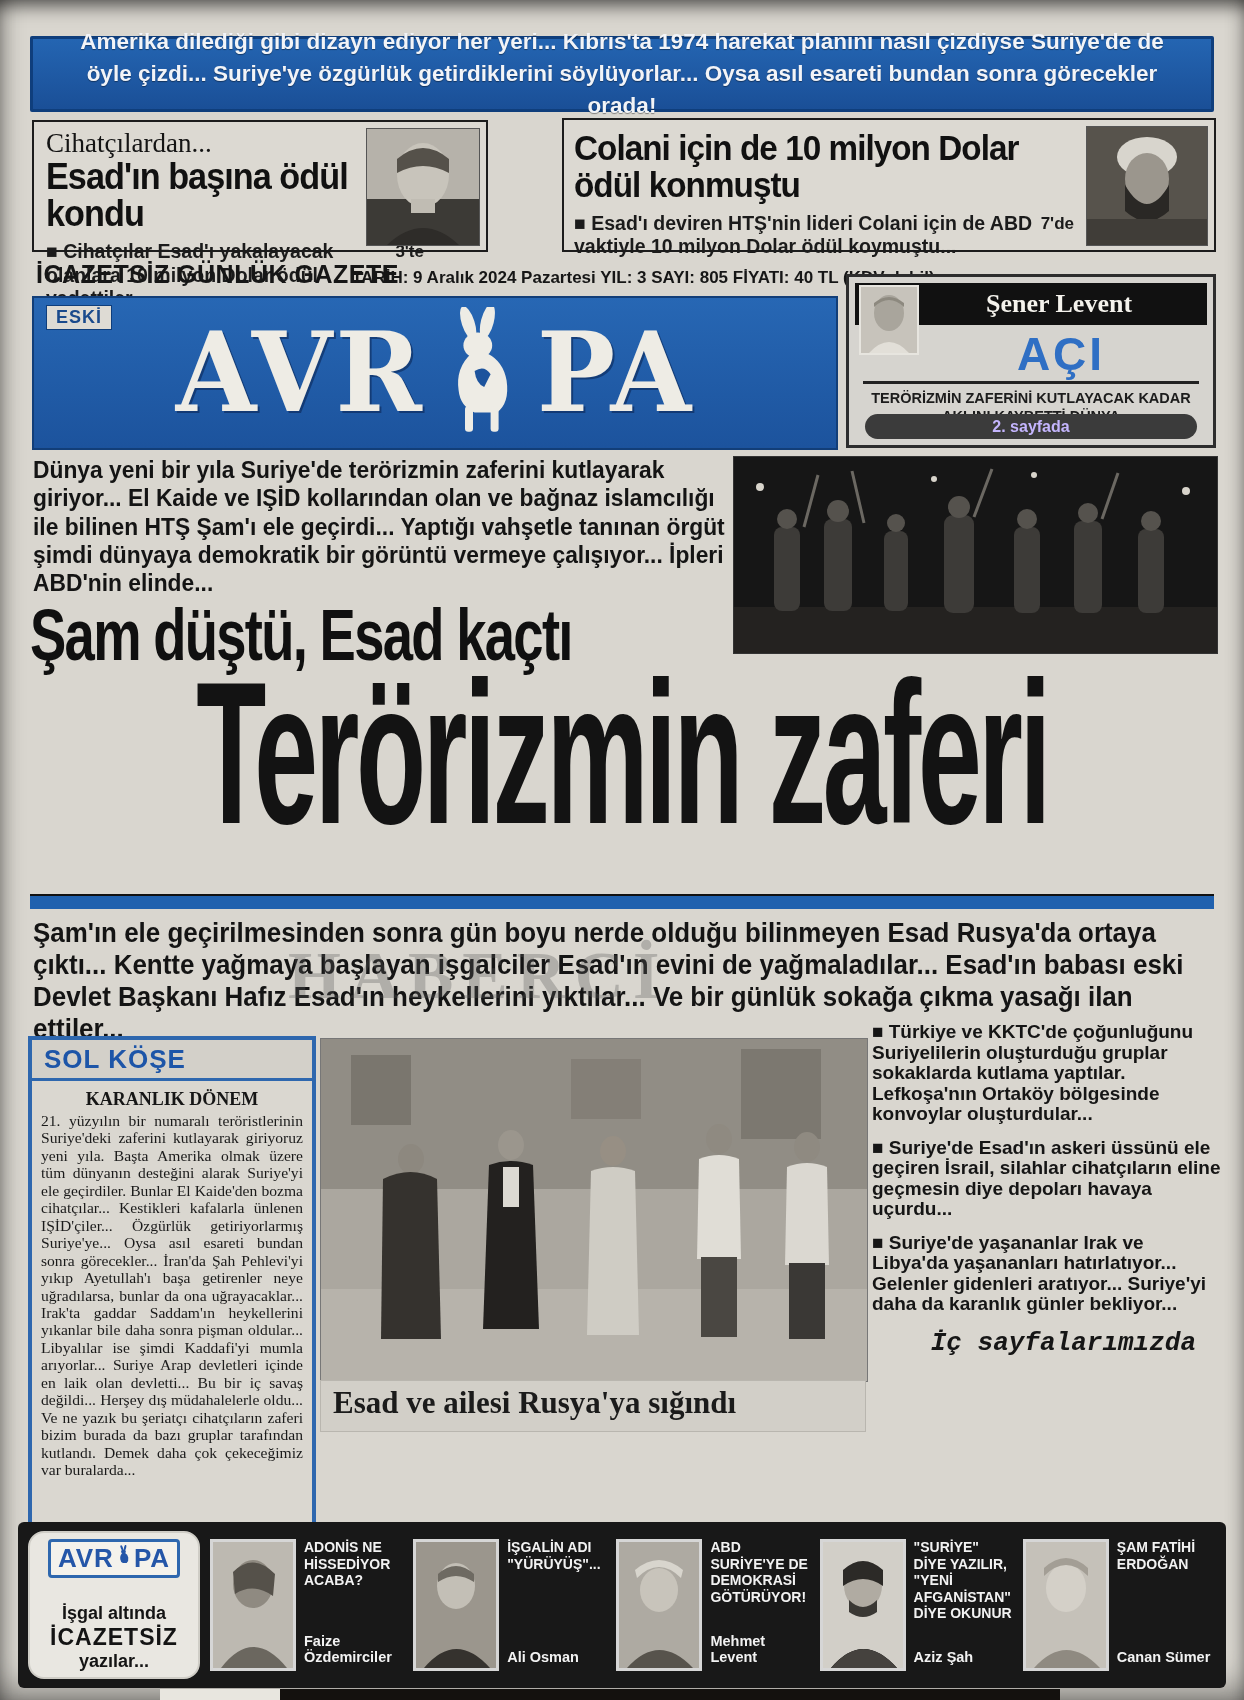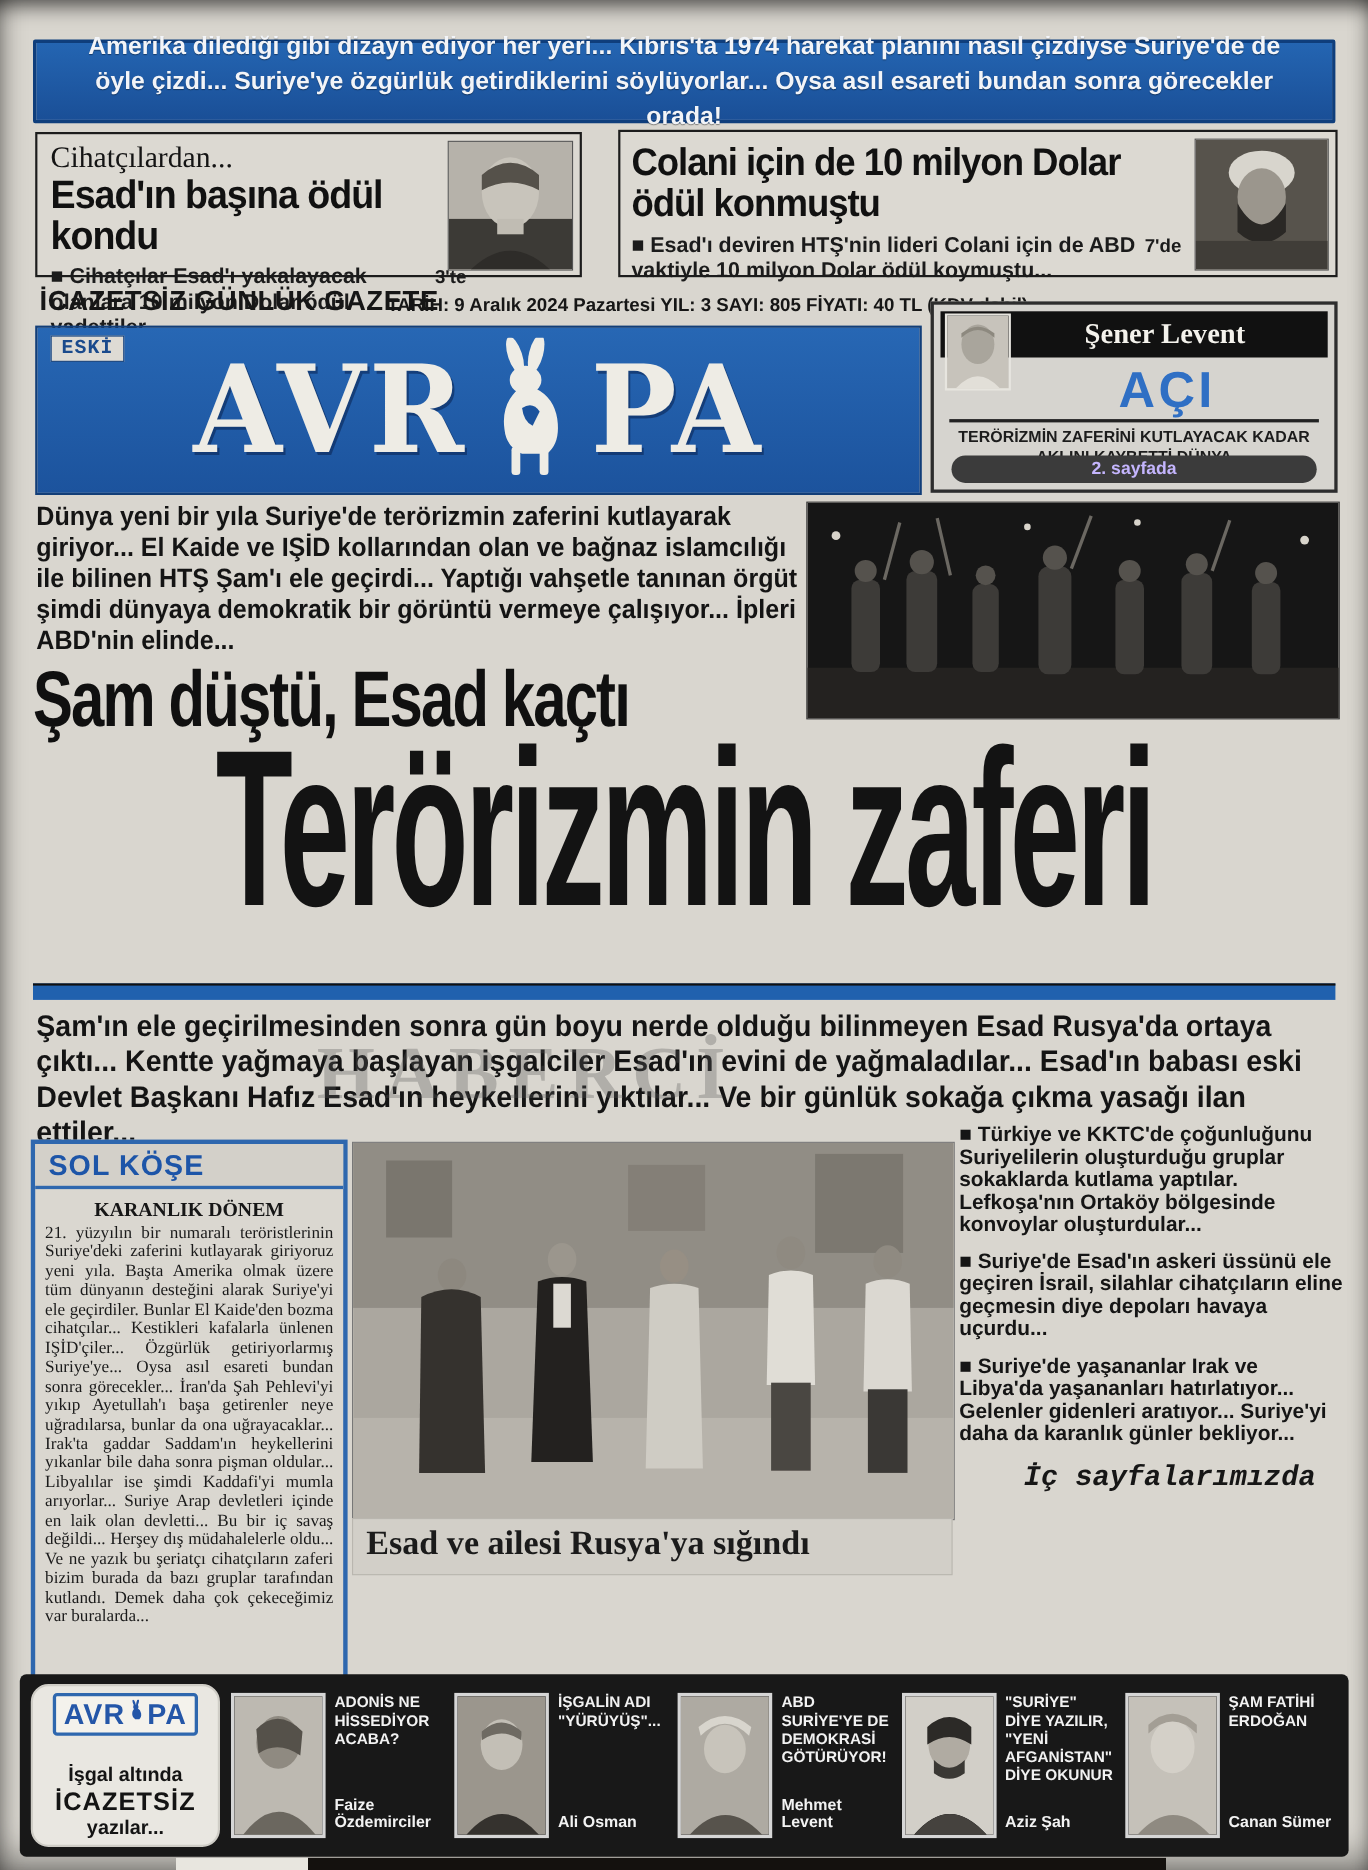--- a/index.html
+++ b/index.html
@@ -37,21 +37,21 @@
     background:linear-gradient(#2767b4,#1c539d);
     border:2px solid #123e78;display:flex;align-items:center;justify-content:center;
   }
   .logo-letters{
     font-family:"DejaVu Serif",serif;font-weight:bold;font-size:104px;color:#eeece5;
     letter-spacing:3px;line-height:1;text-shadow:2px 2px 0 rgba(10,35,80,.55);
     transform:scaleY(1.06);
   }
   .eski{
     position:absolute;left:12px;top:7px;background:#dedbd4;color:#1a4a8c;
-    border:1px solid #0f3e7c;font-family:Liberation Mono, monospace;
+    border:1px solid #0f3e7c;font-family:Liberation Sans, sans-serif;
     font-size:18px;font-weight:bold;padding:1px 9px;letter-spacing:1px;
   }
   
   .aci{left:846px;top:274px;width:370px;height:174px;background:#d6d4cf;
     border:3px solid #2d2d2d;box-sizing:border-box;}
   .aci-bar{position:absolute;left:6px;right:6px;top:6px;height:42px;background:#111;
     display:flex;align-items:center;justify-content:center;}
   .aci-author{font-family:"Liberation Serif",serif;font-weight:bold;font-size:26px;color:#f4f2ec;margin-left:56px;}
   .aci-photo{position:absolute;left:10px;top:8px;width:56px;height:66px;border:2px solid #e7e5df;z-index:3;}
   .aci-name{position:absolute;left:70px;top:54px;right:10px;text-align:center;}
@@ -118,21 +118,21 @@
 </style>
 </head>
 <body>
 
 <div class="page">
 
   <div class="abs top-banner">
     <span>Amerika dilediği gibi dizayn ediyor her yeri... Kıbrıs'ta 1974 harekat planını nasıl çizdiyse Suriye'de de öyle çizdi... Suriye'ye özgürlük getirdiklerini söylüyorlar... Oysa asıl esareti bundan sonra görecekler orada!</span>
   </div>
 
-  <div class="abs teaser" style="left:32px;top:120px;width:497px;height:132px;padding-left:12px;">
+  <div class="abs teaser" style="left:32px;top:120px;width:456px;height:132px;padding-left:12px;">
     <div class="kicker">Cihatçılardan...</div>
     <div class="head" style="font-size:36px;width:400px;">Esad'ın başına ödül kondu</div>
     <div class="sum" style="width:378px;">
       <span class="pref">3'te</span>
       <span>■ Cihatçılar Esad'ı yakalayacak olanlara 10 milyon Dolar ödül vadettiler...</span>
     </div>
     <div class="tphoto" style="right:6px;top:6px;width:112px;height:116px;">
       <svg width="112" height="116" aria-hidden="true">
           <rect width="112" height="116" fill="#b6b2aa"></rect>
           <rect y="70" width="112" height="46" fill="#3c3a36"></rect>

